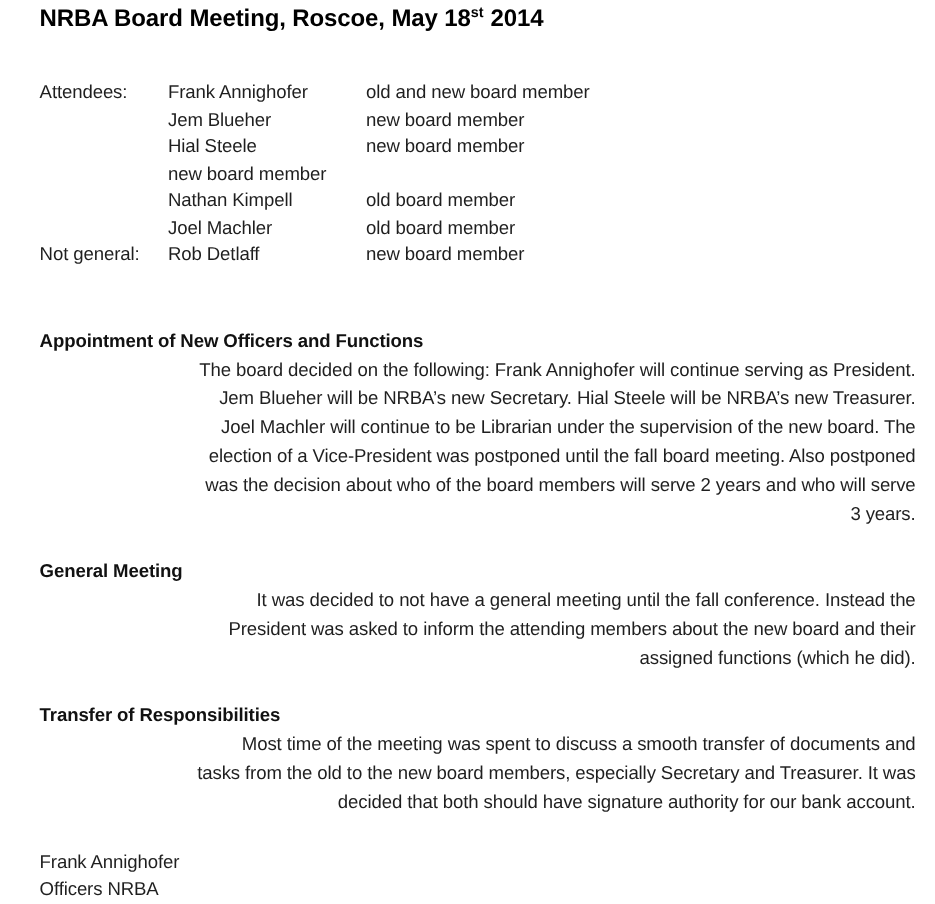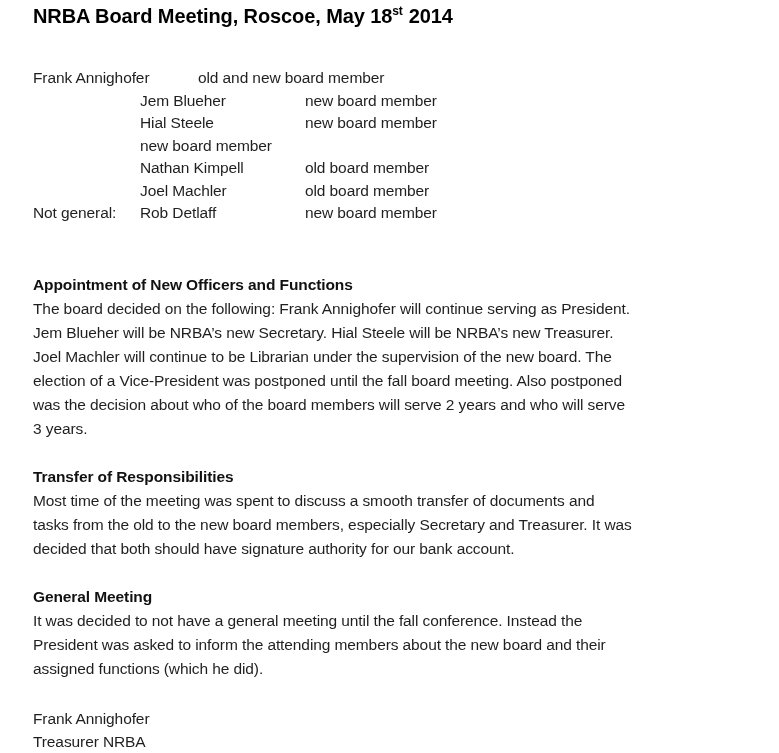--- a/index.html
+++ b/index.html
@@ -48,40 +48,42 @@
   .section-heading {
     font-size: 15.5px;
     line-height: 24px;
     font-weight: bold;
     color: #111111;
   }
   .section-body {
     font-size: 15.5px;
     line-height: 24px;
     white-space: pre-line;
+    text-align: right;
   }
   .signature {
     margin-top: 26px;
     font-size: 15.5px;
     line-height: 23px;
   }
   .signature sup {
     font-size: 10px;
     line-height: 0;
   }
 </style>
 </head>
 <body>
 
 <div class="page">
 
   <div class="doc-title"><span>NRBA Board Meeting, Roscoe, May 18</span><sup>st</sup><span class="title-year">2014</span></div>
 
   <div class="attendees">
     <div class="attendee-row">
+      <span class="col-label">Attendees:</span>
       <span class="col-name">Frank Annighofer</span>
       <span class="col-role">old and new board member</span>
     </div>
     <div class="attendee-row">
       <span class="col-label"></span>
       <span class="col-name">Jem Blueher</span>
       <span class="col-role">new board member</span>
     </div>
     <div class="attendee-row">
       <span class="col-label"></span>
@@ -113,32 +115,32 @@
     <div class="section-heading">Appointment of New Officers and Functions</div>
     <div class="section-body">The board decided on the following: Frank Annighofer will continue serving as President.
 Jem Blueher will be NRBA’s new Secretary. Hial Steele will be NRBA’s new Treasurer.
 Joel Machler will continue to be Librarian under the supervision of the new board. The
 election of a Vice-President was postponed until the fall board meeting. Also postponed
 was the decision about who of the board members will serve 2 years and who will serve
 3 years.</div>
   </div>
 
   <div class="section">
+    <div class="section-heading">General Meeting</div>
+    <div class="section-body">It was decided to not have a general meeting until the fall conference. Instead the
+President was asked to inform the attending members about the new board and their
+assigned functions (which he did).</div>
+  </div>
+
+  <div class="section">
     <div class="section-heading">Transfer of Responsibilities</div>
     <div class="section-body">Most time of the meeting was spent to discuss a smooth transfer of documents and
 tasks from the old to the new board members, especially Secretary and Treasurer. It was
 decided that both should have signature authority for our bank account.</div>
   </div>
 
-  <div class="section">
-    <div class="section-heading">General Meeting</div>
-    <div class="section-body">It was decided to not have a general meeting until the fall conference. Instead the
-President was asked to inform the attending members about the new board and their
-assigned functions (which he did).</div>
-  </div>
-
   <div class="signature">
     <div>Frank Annighofer</div>
-    <div>Treasurer NRBA</div>
+    <div>Officers NRBA</div>
     <div><span>May 18</span><sup>th</sup><span> 2014</span></div>
   </div>
 
 </div>
 
 </body></html>

